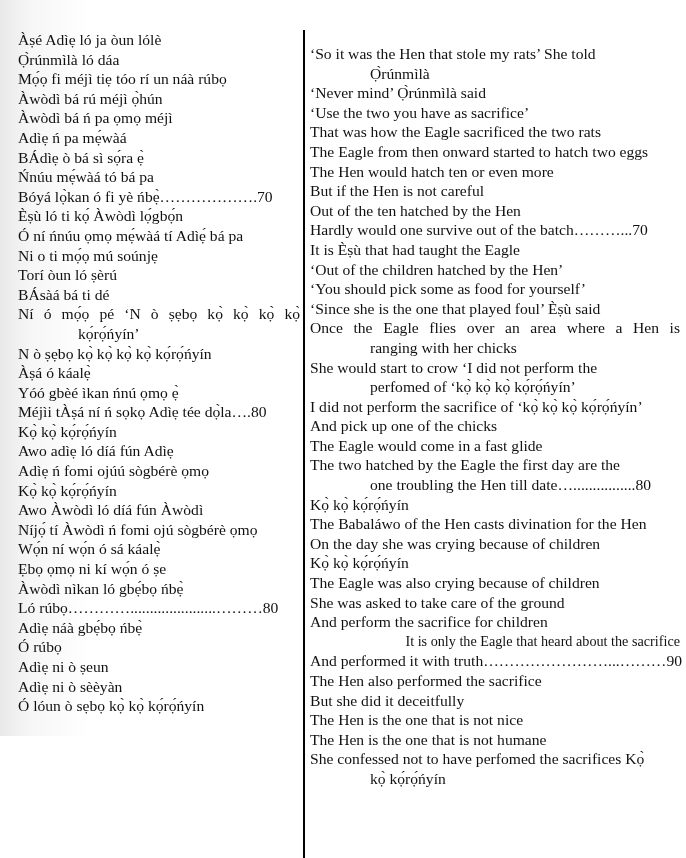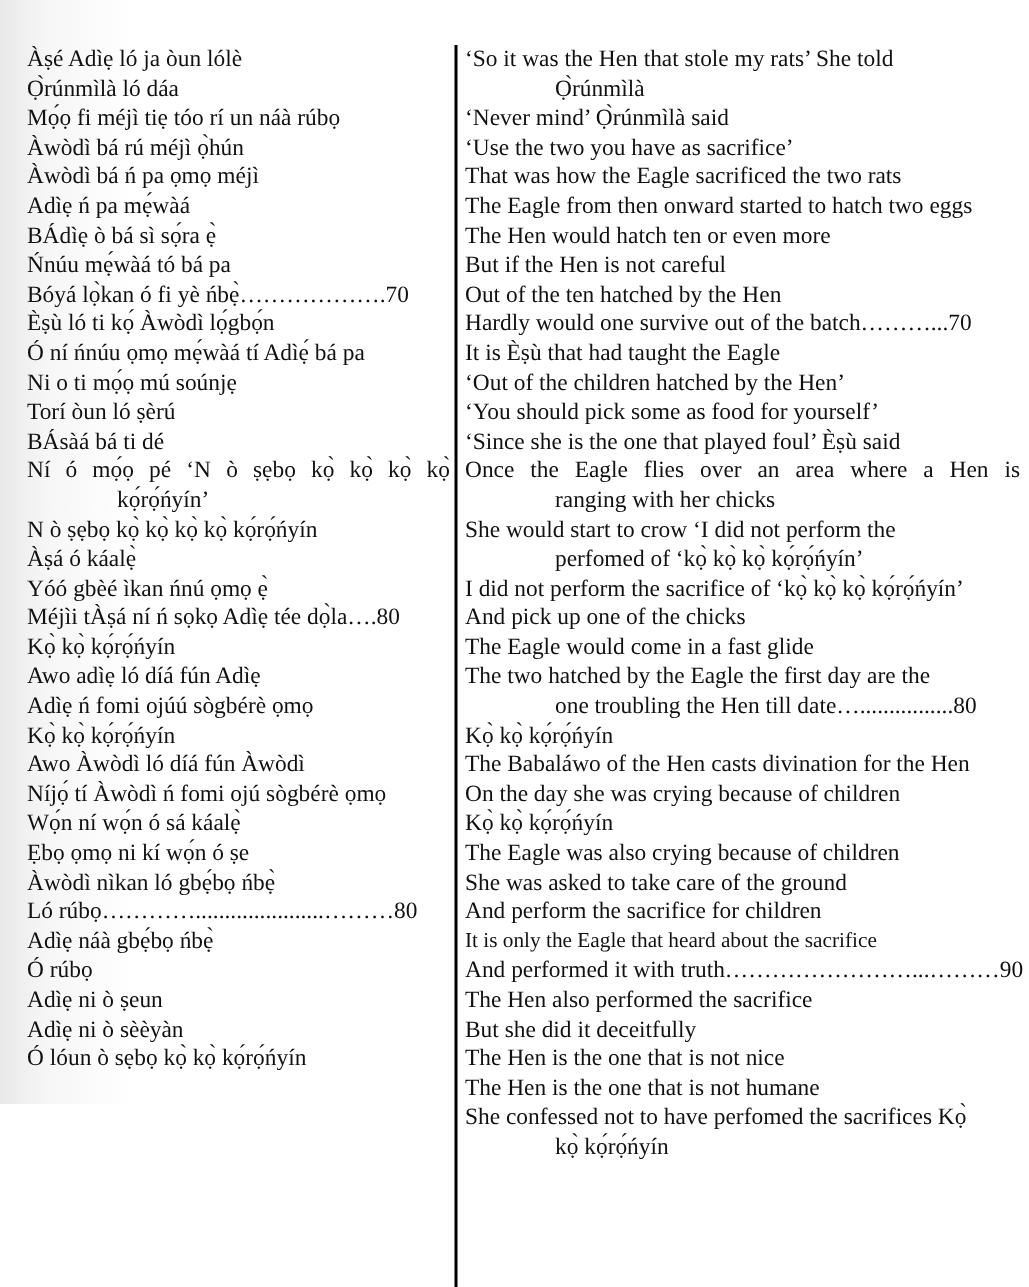--- a/index.html
+++ b/index.html
@@ -25,20 +25,21 @@
       position: absolute;
       top: 30px;
     }
     .col-left {
       left: 18px;
       width: 282px;
     }
     .col-right {
       left: 310px;
       width: 370px;
+      margin-top: 14px;
     }
     .divider {
       position: absolute;
       left: 303px;
       top: 30px;
       width: 2px;
       height: 828px;
       background: #000000;
     }
     .line {
@@ -46,20 +47,21 @@
       line-height: 19.6px;
       white-space: nowrap;
     }
     .line .cont {
       display: block;
       padding-left: 60px;
       white-space: nowrap;
     }
     .line.small {
       font-size: 14.2px;
+      text-align: right;
     }
     .line .first {
       display: block;
       text-align: justify;
       text-align-last: justify;
       white-space: nowrap;
     }
   </style>
 </head>
 <body>

